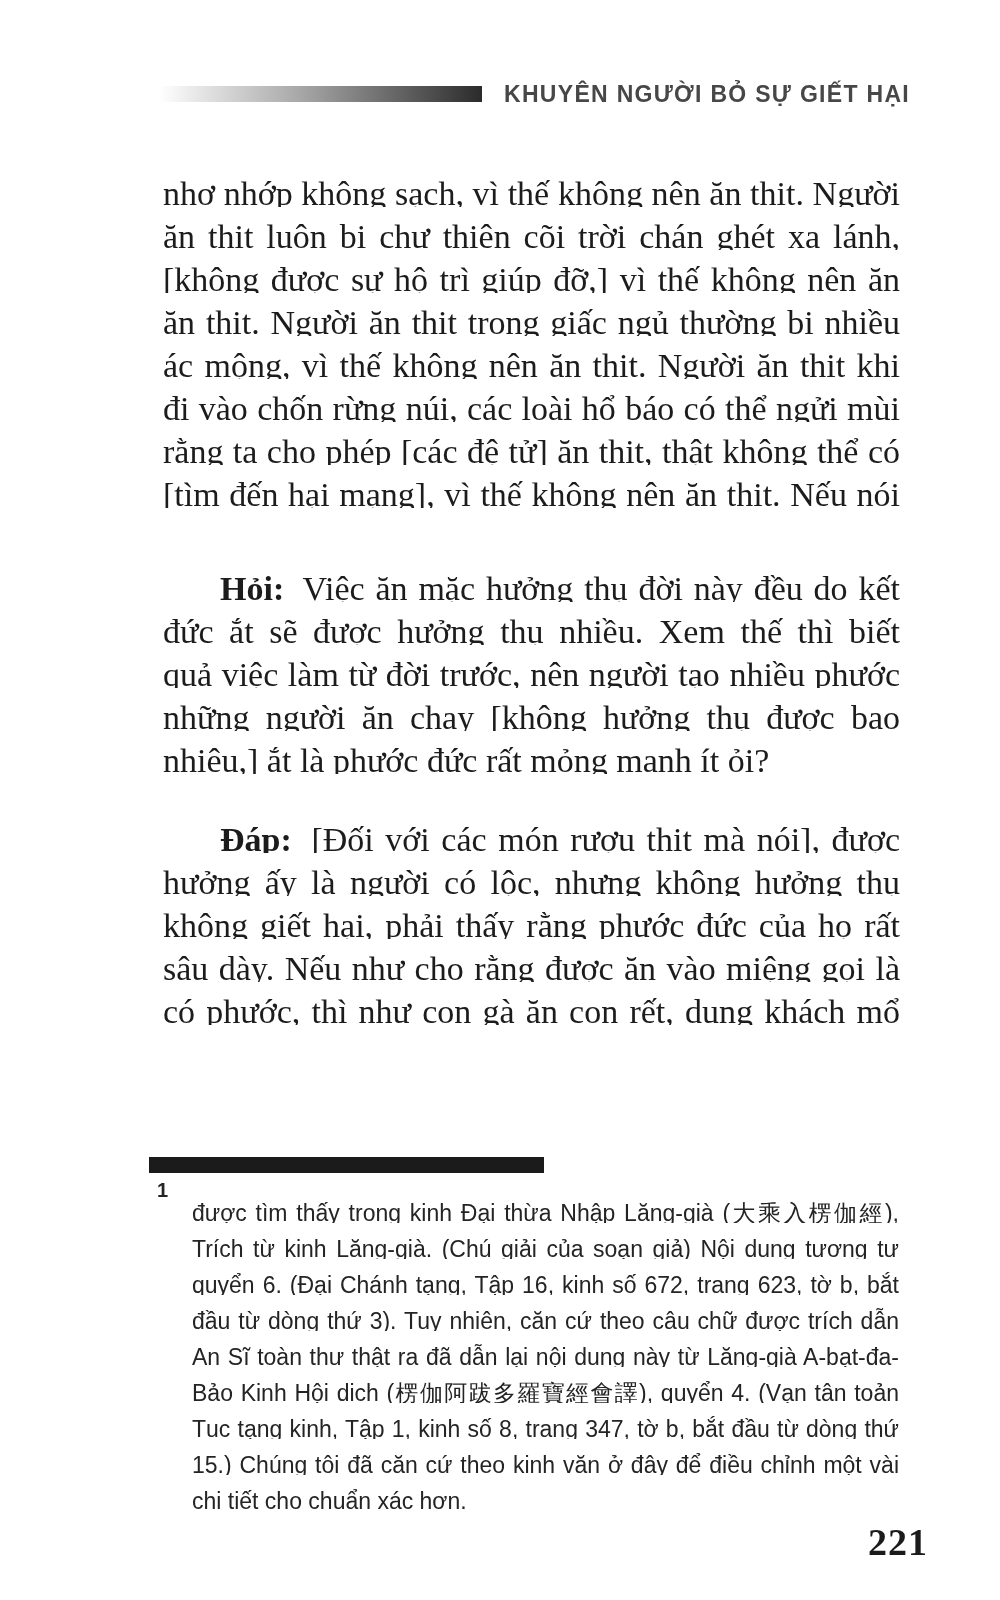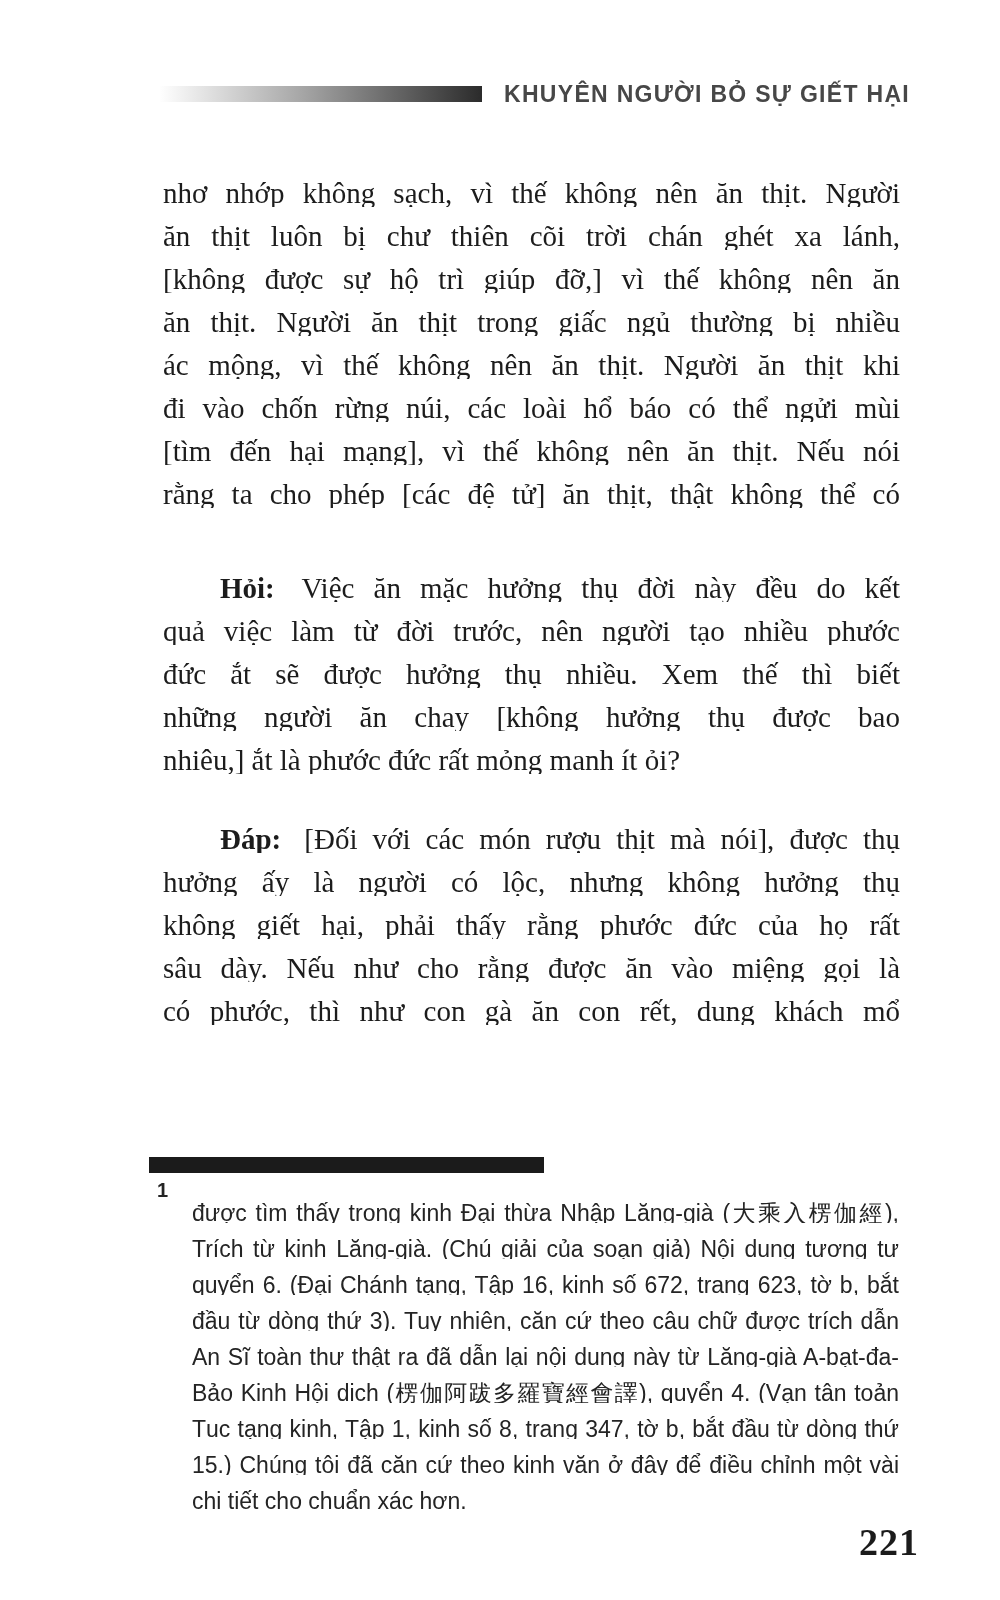--- a/index.html
+++ b/index.html
@@ -18,21 +18,21 @@
     flex:1; height:3px;
     background:linear-gradient(to right, rgba(130,130,130,0), rgba(90,90,90,.55) 45%, #2b2b2b 100%);
   }
   .head-title {
     font-family:"Liberation Sans", sans-serif; font-weight:700;
     font-size:23px; letter-spacing:1.3px; color:#474747; white-space:nowrap;
   }
   
   .body-text {
     position:absolute; left:123px; top:132px; width:785px;
-    font-size:29px; line-height:43px;
+    font-size:34px; line-height:43px;
   }
   .para:nth-child(2) { margin-top:35px; }
   .para:nth-child(3) { margin-top:20px; }
   .line { text-align:justify; text-align-last:justify; height:43px; overflow:hidden; }
   .line.last { text-align-last:left; }
   .line.ind { padding-left:57px; }
   .para strong { font-weight:700;font-family:Liberation Serif, serif; }
   sup { font-size:0.6em; vertical-align:super; line-height:0; font-weight:700; }
   
   .footnote-sep {
@@ -40,21 +40,21 @@
   }
   .footnote {
     position:absolute; left:133px; top:1155px; width:774px; padding-left:27px;
     font-family:"Liberation Sans", sans-serif; font-size:23px; line-height:36px; color:#242424;
   }
   .fn-marker { position:absolute; left:0; top:0; font-weight:700; font-size:20px; line-height:1.1; }
   .fline { text-align:justify; text-align-last:justify; height:36px; overflow:hidden; }
   .fline.last { text-align-last:left; }
   
   .page-number {
-    position:absolute; right:89px; top:1496px;
+    position:absolute; right:80px; top:1496px;
     font-size:38px; font-weight:700; color:#1b1b1b; letter-spacing:1px;
   }
 </style>
 </head>
 <body>
 
 <div class="page">
 
   <header class="running-head">
     <span class="head-rule"></span>
@@ -62,27 +62,27 @@
   </header>
 
   <main class="body-text" id="body-text">
       <div class="para">
         <div class="line">nhơ nhớp không sạch, vì thế không nên ăn thịt. Người</div>
         <div class="line">ăn thịt luôn bị chư thiên cõi trời chán ghét xa lánh,</div>
         <div class="line">[không được sự hộ trì giúp đỡ,] vì thế không nên ăn</div>
         <div class="line">ăn thịt. Người ăn thịt trong giấc ngủ thường bị nhiều</div>
         <div class="line">ác mộng, vì thế không nên ăn thịt. Người ăn thịt khi</div>
         <div class="line">đi vào chốn rừng núi, các loài hổ báo có thể ngửi mùi</div>
+        <div class="line">rằng ta cho phép [các đệ tử] ăn thịt, thật không thể có</div>
         <div class="line">[tìm đến hại mạng], vì thế không nên ăn thịt. Nếu nói</div>
-        <div class="line">rằng ta cho phép [các đệ tử] ăn thịt, thật không thể có</div>
       </div>
       <div class="para">
         <div class="line ind"><strong>Hỏi:</strong> Việc ăn mặc hưởng thụ đời này đều do kết</div>
+        <div class="line">đức ắt sẽ được hưởng thụ nhiều. Xem thế thì biết</div>
         <div class="line">quả việc làm từ đời trước, nên người tạo nhiều phước</div>
-        <div class="line">đức ắt sẽ được hưởng thụ nhiều. Xem thế thì biết</div>
         <div class="line">những người ăn chay [không hưởng thụ được bao</div>
         <div class="line last">nhiêu,] ắt là phước đức rất mỏng manh ít ỏi?</div>
       </div>
       <div class="para">
         <div class="line ind"><strong>Đáp:</strong> [Đối với các món rượu thịt mà nói], được thụ</div>
         <div class="line">hưởng ấy là người có lộc, nhưng không hưởng thụ</div>
         <div class="line">không giết hại, phải thấy rằng phước đức của họ rất</div>
         <div class="line">sâu dày. Nếu như cho rằng được ăn vào miệng gọi là</div>
         <div class="line">có phước, thì như con gà ăn con rết, dung khách mổ</div>
       </div>

